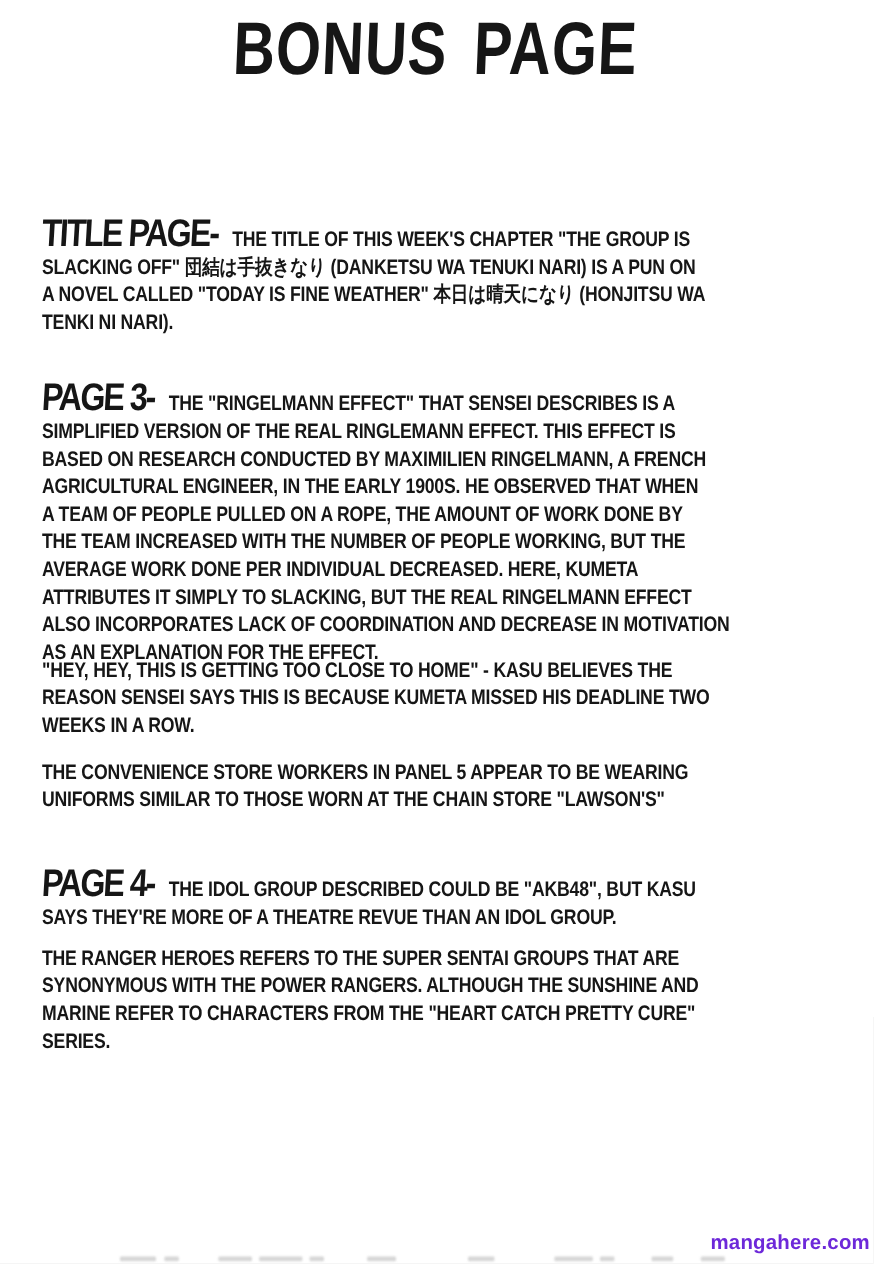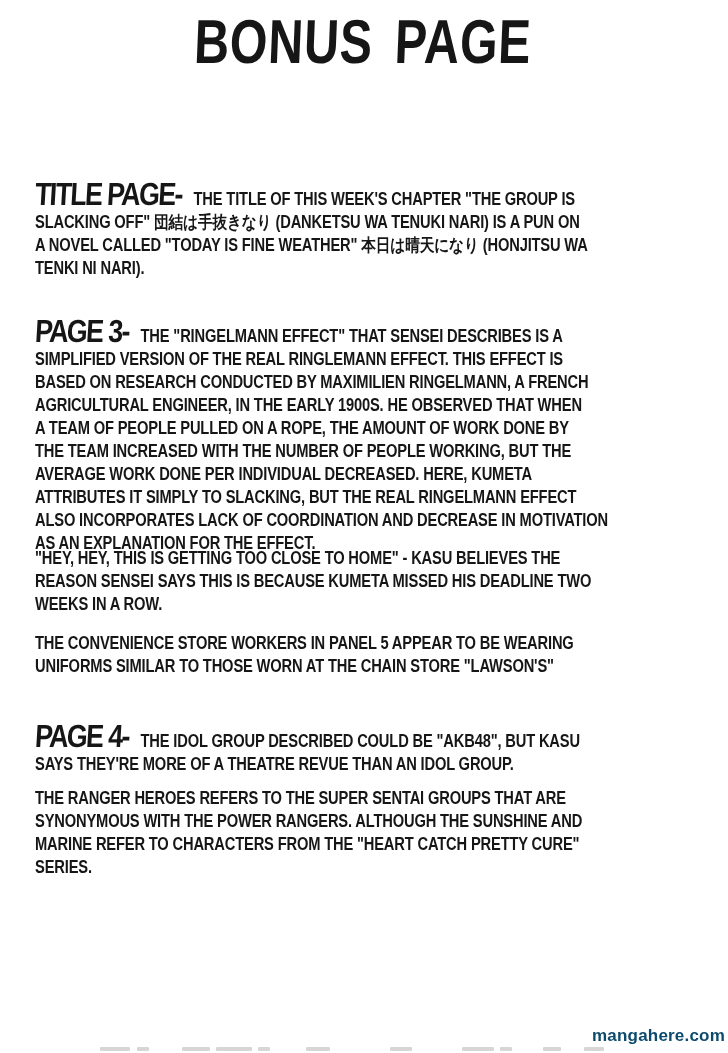--- a/index.html
+++ b/index.html
@@ -121,21 +121,21 @@
 SAYS THEY'RE MORE OF A THEATRE REVUE THAN AN IDOL GROUP.</span>
   </div>
 
   <div class="block b-s3p2">
     <span class="body-text">THE RANGER HEROES REFERS TO THE SUPER SENTAI GROUPS THAT ARE
 SYNONYMOUS WITH THE POWER RANGERS. ALTHOUGH THE SUNSHINE AND
 MARINE REFER TO CHARACTERS FROM THE "HEART CATCH PRETTY CURE"
 SERIES.</span>
   </div>
 
-  <div class="watermark" style="color: #0c4a6e;">mangahere.com</div>
+  <div class="watermark" style="color: #6d28d9;">mangahere.com</div>
 
   <div id="fragments">
       <div class="fragment" style="left: 100px; width: 30px;"></div>
       <div class="fragment" style="left: 137px; width: 12px;"></div>
       <div class="fragment" style="left: 182px; width: 28px;"></div>
       <div class="fragment" style="left: 216px; width: 36px;"></div>
       <div class="fragment" style="left: 258px; width: 12px;"></div>
       <div class="fragment" style="left: 306px; width: 24px;"></div>
       <div class="fragment" style="left: 390px; width: 22px;"></div>
       <div class="fragment" style="left: 462px; width: 32px;"></div>

